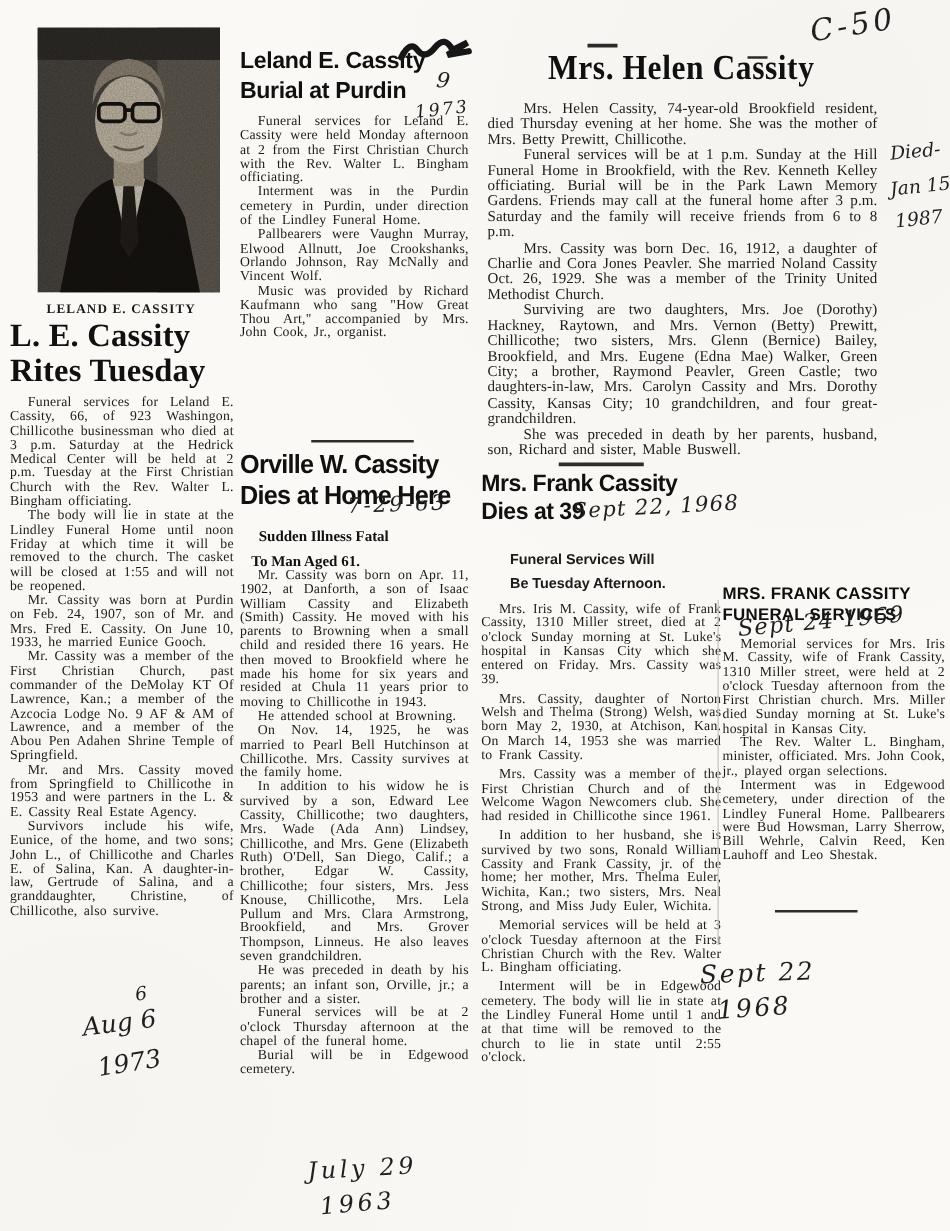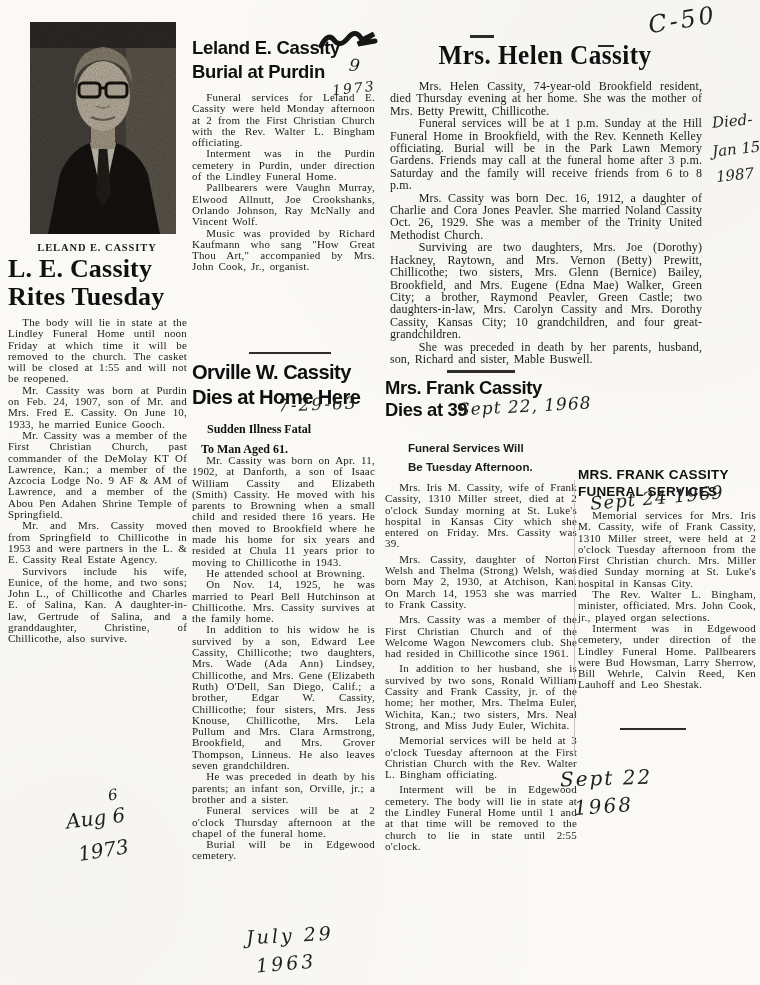--- a/index.html
+++ b/index.html
@@ -75,20 +75,21 @@
   </figure>
 
   <div class="abs caption">LELAND E. CASSITY</div>
 
   <h1 class="abs hl-serif rites-hl">
     <span class="hl-line">L. E. Cassity</span>
     <span class="hl-line">Rites Tuesday</span>
   </h1>
 
   <div class="abs body-text col-narrow" style="left:8px;top:317px;width:179px;">
+    <p>Funeral services for Leland E. Cassity, 66, of 923 Washingon, Chillicothe businessman who died at 3 p.m. Saturday at the Hedrick Medical Center will be held at 2 p.m. Tuesday at the First Christian Church with the Rev. Walter L. Bingham officiating.</p>
     <p>The body will lie in state at the Lindley Funeral Home until noon Friday at which time it will be removed to the church. The casket will be closed at 1:55 and will not be reopened.</p>
     <p>Mr. Cassity was born at Purdin on Feb. 24, 1907, son of Mr. and Mrs. Fred E. Cassity. On June 10, 1933, he married Eunice Gooch.</p>
     <p>Mr. Cassity was a member of the First Christian Church, past commander of the DeMolay KT Of Lawrence, Kan.; a member of the Azcocia Lodge No. 9 AF &amp; AM of Lawrence, and a member of the Abou Pen Adahen Shrine Temple of Springfield.</p>
     <p>Mr. and Mrs. Cassity moved from Springfield to Chillicothe in 1953 and were partners in the L. &amp; E. Cassity Real Estate Agency.</p>
     <p>Survivors include his wife, Eunice, of the home, and two sons; John L., of Chillicothe and Charles E. of Salina, Kan. A daughter-in-law, Gertrude of Salina, and a granddaughter, Christine, of Chillicothe, also survive.</p>
   </div>
 
   <div class="abs hw" style="left:108px;top:786px;font-size:15px;transform:rotate(-8deg);">6</div>
   <div class="abs hw" style="left:66px;top:806px;font-size:20px;transform:rotate(-7deg);">Aug 6</div>
   <div class="abs hw" style="left:78px;top:838px;font-size:20px;transform:rotate(-9deg);">1973</div>

